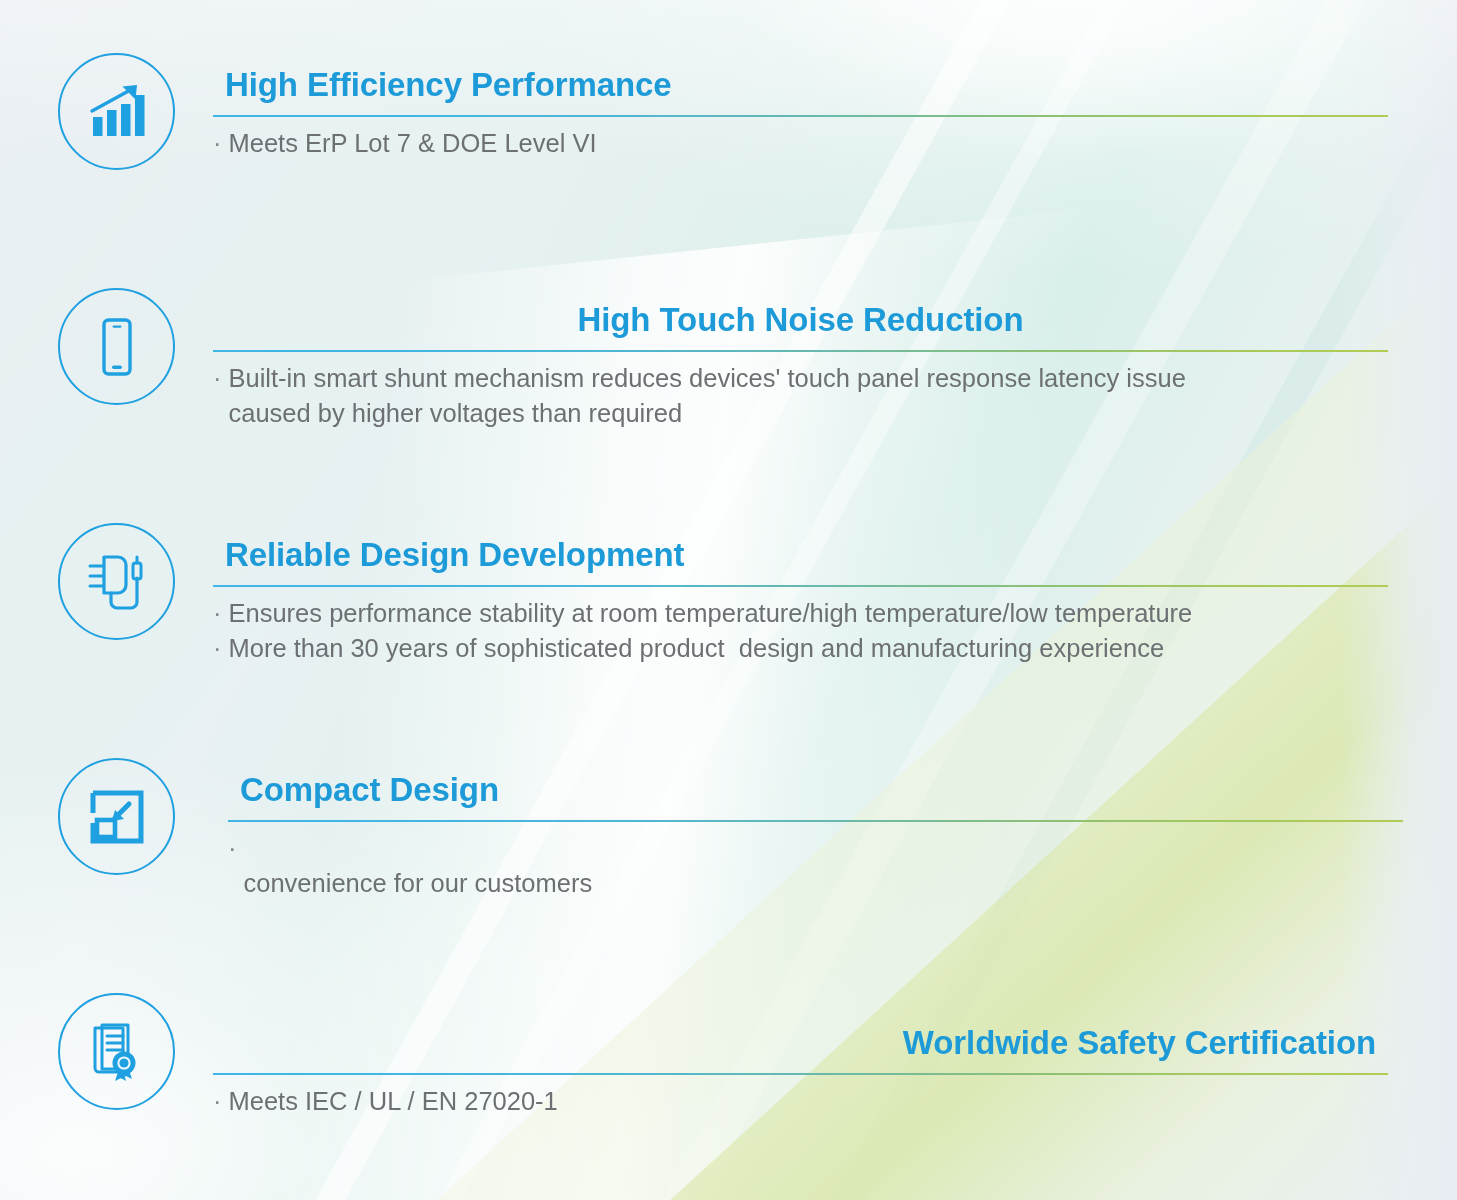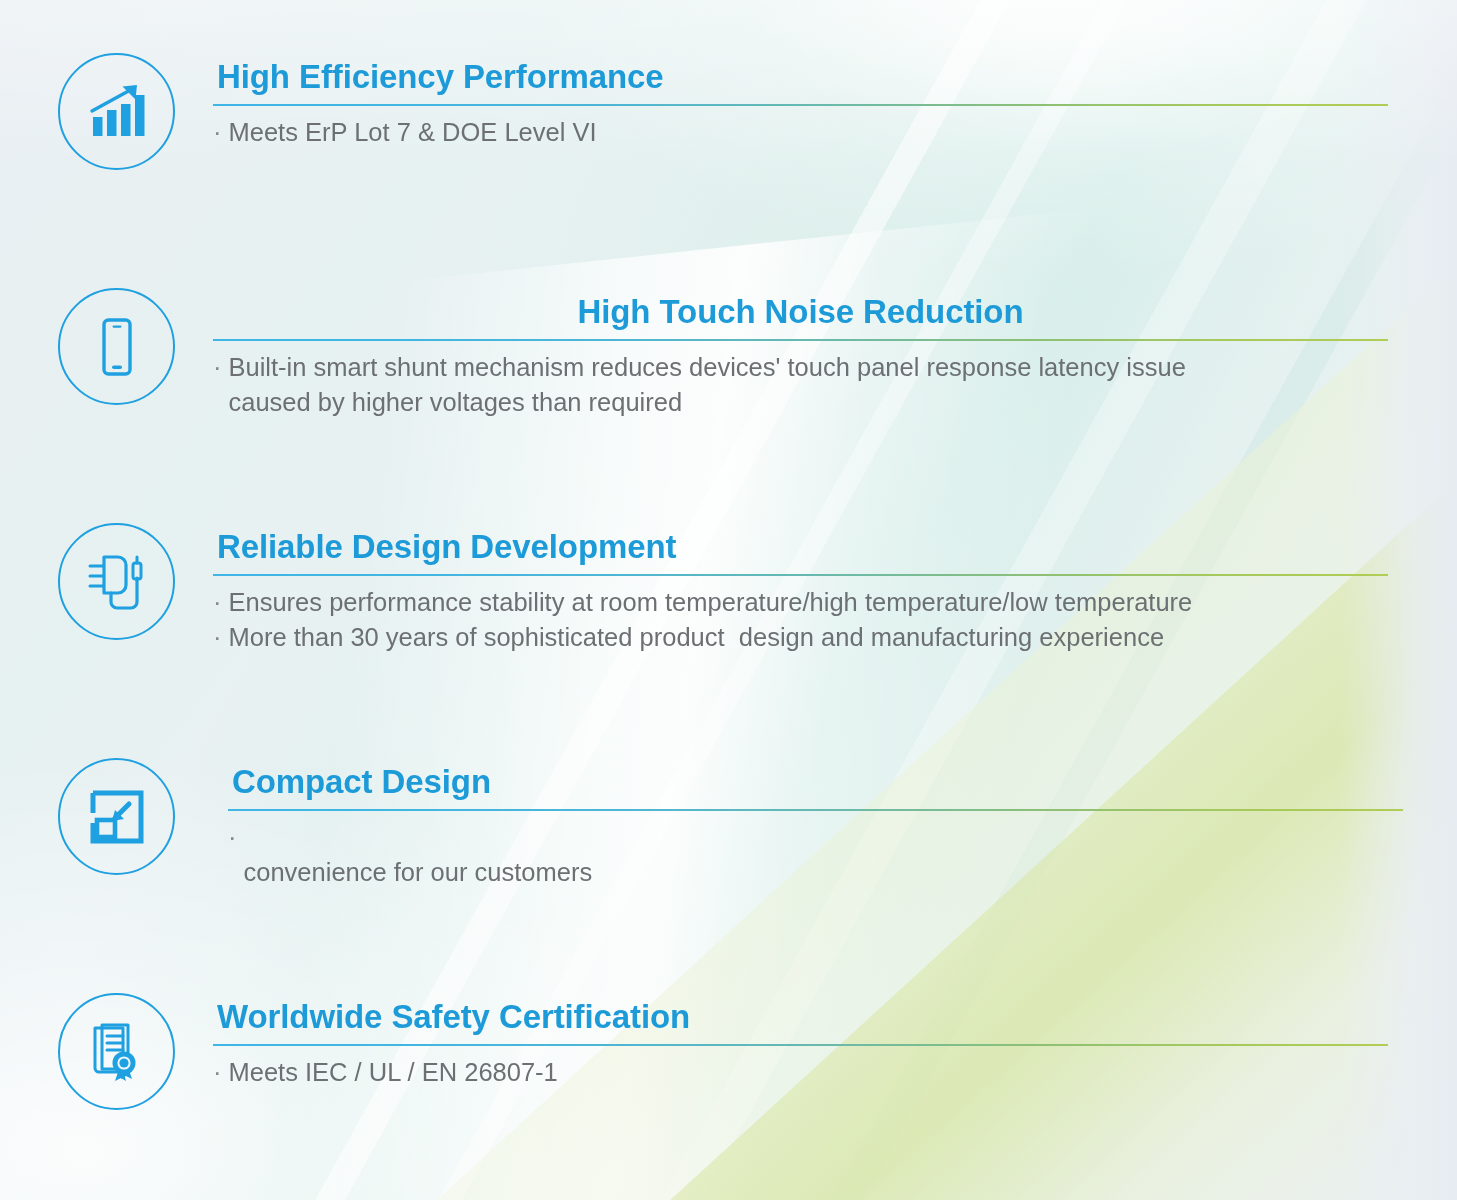--- a/index.html
+++ b/index.html
@@ -154,21 +154,21 @@
     position: absolute;
   }
 
   .f-title {
     color: #1d9ad8;
     font-size: 33px;
     font-weight: bold;
     line-height: 1.05;
     letter-spacing: -0.1px;
     white-space: nowrap;
-    margin: 4px;
+    margin: 12px;
   }
 
   .divider {
     height: 2px;
     margin-top: 9px;
     background: linear-gradient(90deg,
       #3fb6e6 0%,
       #41b6e3 16%,
       #4db6d6 34%,
       #69b9ac 52%,
@@ -342,26 +342,26 @@
 
             <path d="M33 48 l-4 12 l6 -3 l5 3 l-3 -11 z" fill="#1fa0e0"></path>
             <path d="M42 46 l4 12 l-6 -3 l-5 3 l3 -11 z" fill="#1fa0e0"></path>
 
             <circle cx="38" cy="42" r="11.5" fill="#1fa0e0"></circle>
             <circle cx="38" cy="42" r="6.6" fill="#ffffff" opacity="0.92"></circle>
             <circle cx="38" cy="42" r="4.6" fill="#1fa0e0"></circle>
           </svg>
         </div>
       </div>
-      <div class="body-col" style="left:155px; top:3px; width:1175px;">
+      <div class="body-col" style="left:155px; top:21px; width:1175px;text-align:right;">
         <div class="f-title">Worldwide Safety Certification</div>
         <div class="divider"></div>
         <div class="f-lines">
           <div class="f-line">
             <span class="dot">·</span>
-            <span class="txt">Meets IEC / UL / EN 26807-1</span>
+            <span class="txt">Meets IEC / UL / EN 27020-1</span>
           </div>
         </div>
       </div>
     </div>
 
   </div>
 </div>
 
 </body></html>

